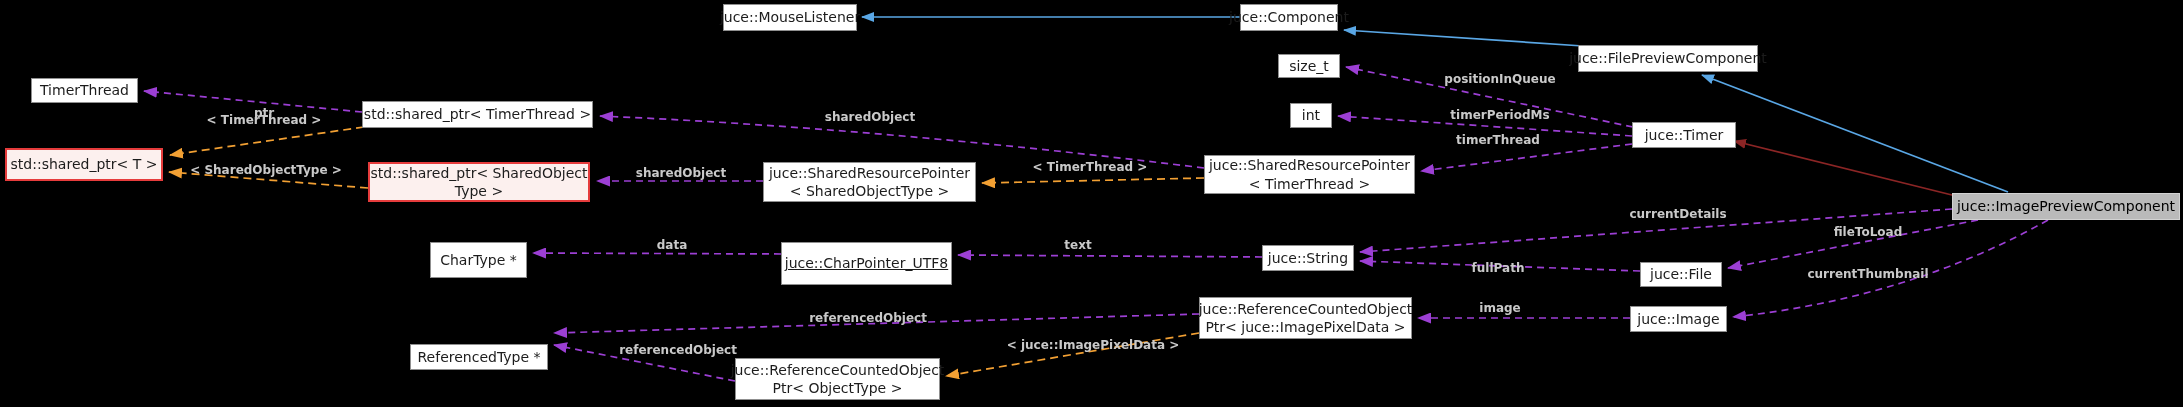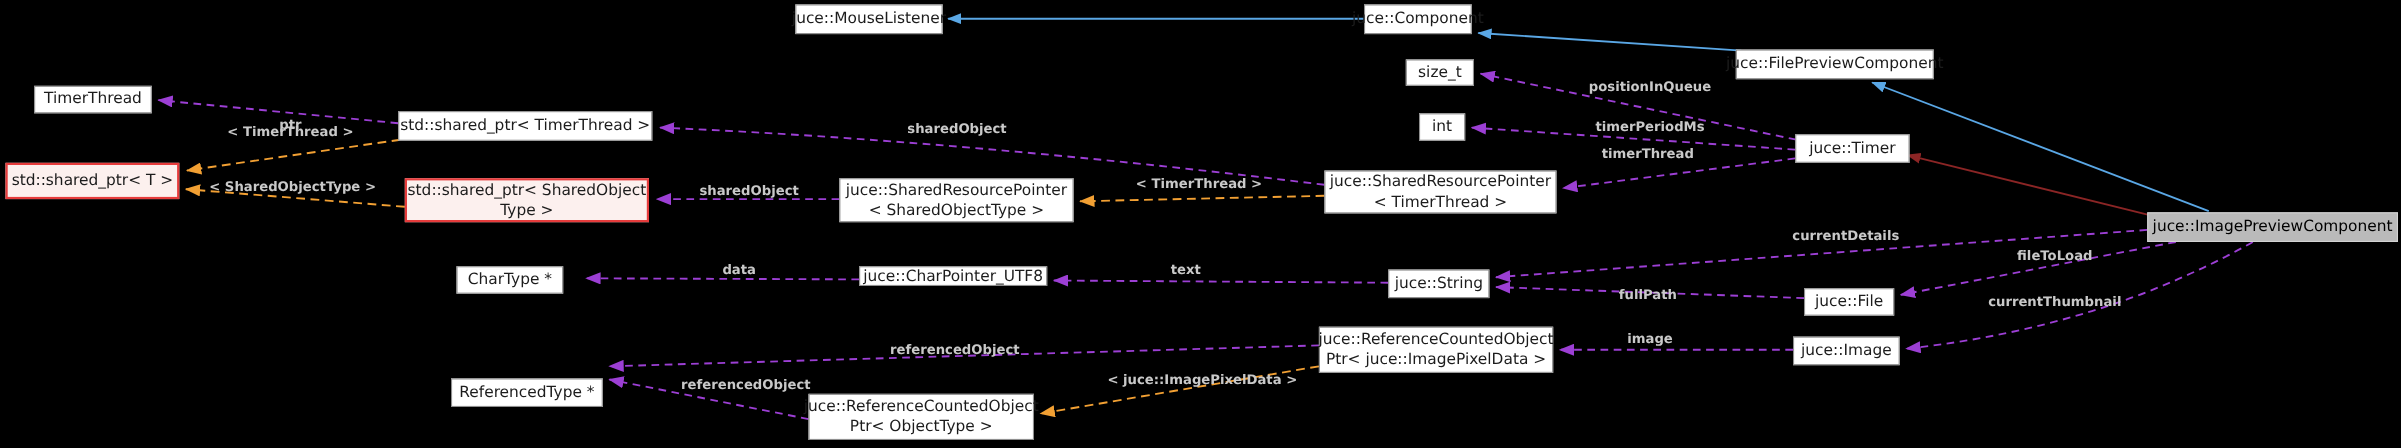--- a/index.html
+++ b/index.html
@@ -118,24 +118,24 @@
       <div>Type &gt;</div>
     </div>
     <div class="node" style="left: 763px; top: 162px; width: 213px; height: 40px;">
       <div>juce::SharedResourcePointer</div>
       <div>&lt; SharedObjectType &gt;</div>
     </div>
     <div class="node" style="left: 1204px; top: 155px; width: 211px; height: 39px;">
       <div>juce::SharedResourcePointer</div>
       <div>&lt; TimerThread &gt;</div>
     </div>
-    <div class="node" style="left: 415px; top: 242px; width: 97px; height: 25px;">
+    <div class="node" style="left: 430px; top: 242px; width: 97px; height: 36px;">
       <div>CharType *</div>
     </div>
-    <div class="node" style="left: 781px; top: 242px; width: 171px; height: 18px;">
+    <div class="node" style="left: 781px; top: 242px; width: 171px; height: 43px; text-decoration: underline;">
       <div>juce::CharPointer_UTF8</div>
     </div>
     <div class="node" style="left: 1262px; top: 245px; width: 92px; height: 26px;">
       <div>juce::String</div>
     </div>
     <div class="node" style="left: 1640px; top: 262px; width: 82px; height: 25px;">
       <div>juce::File</div>
     </div>
     <div class="node" style="left: 1630px; top: 306px; width: 97px; height: 26px;">
       <div>juce::Image</div>

